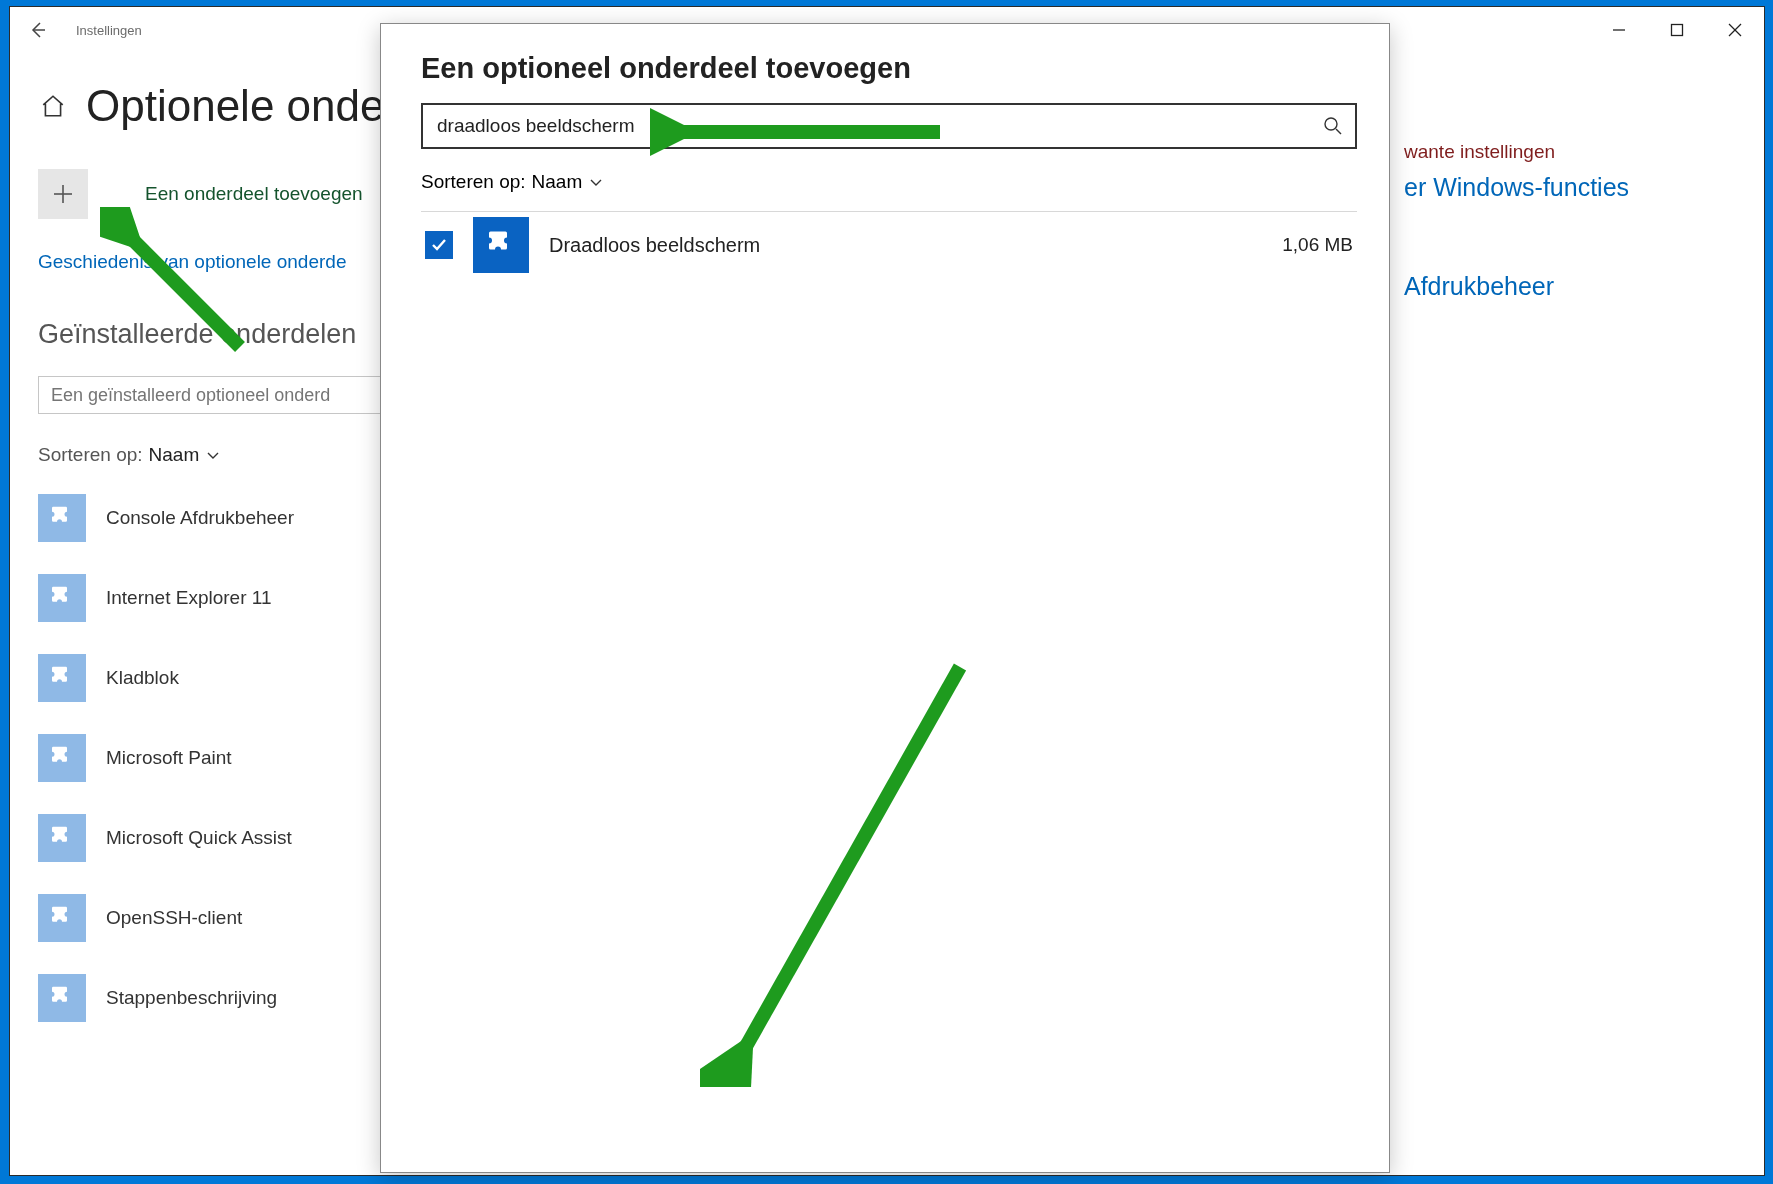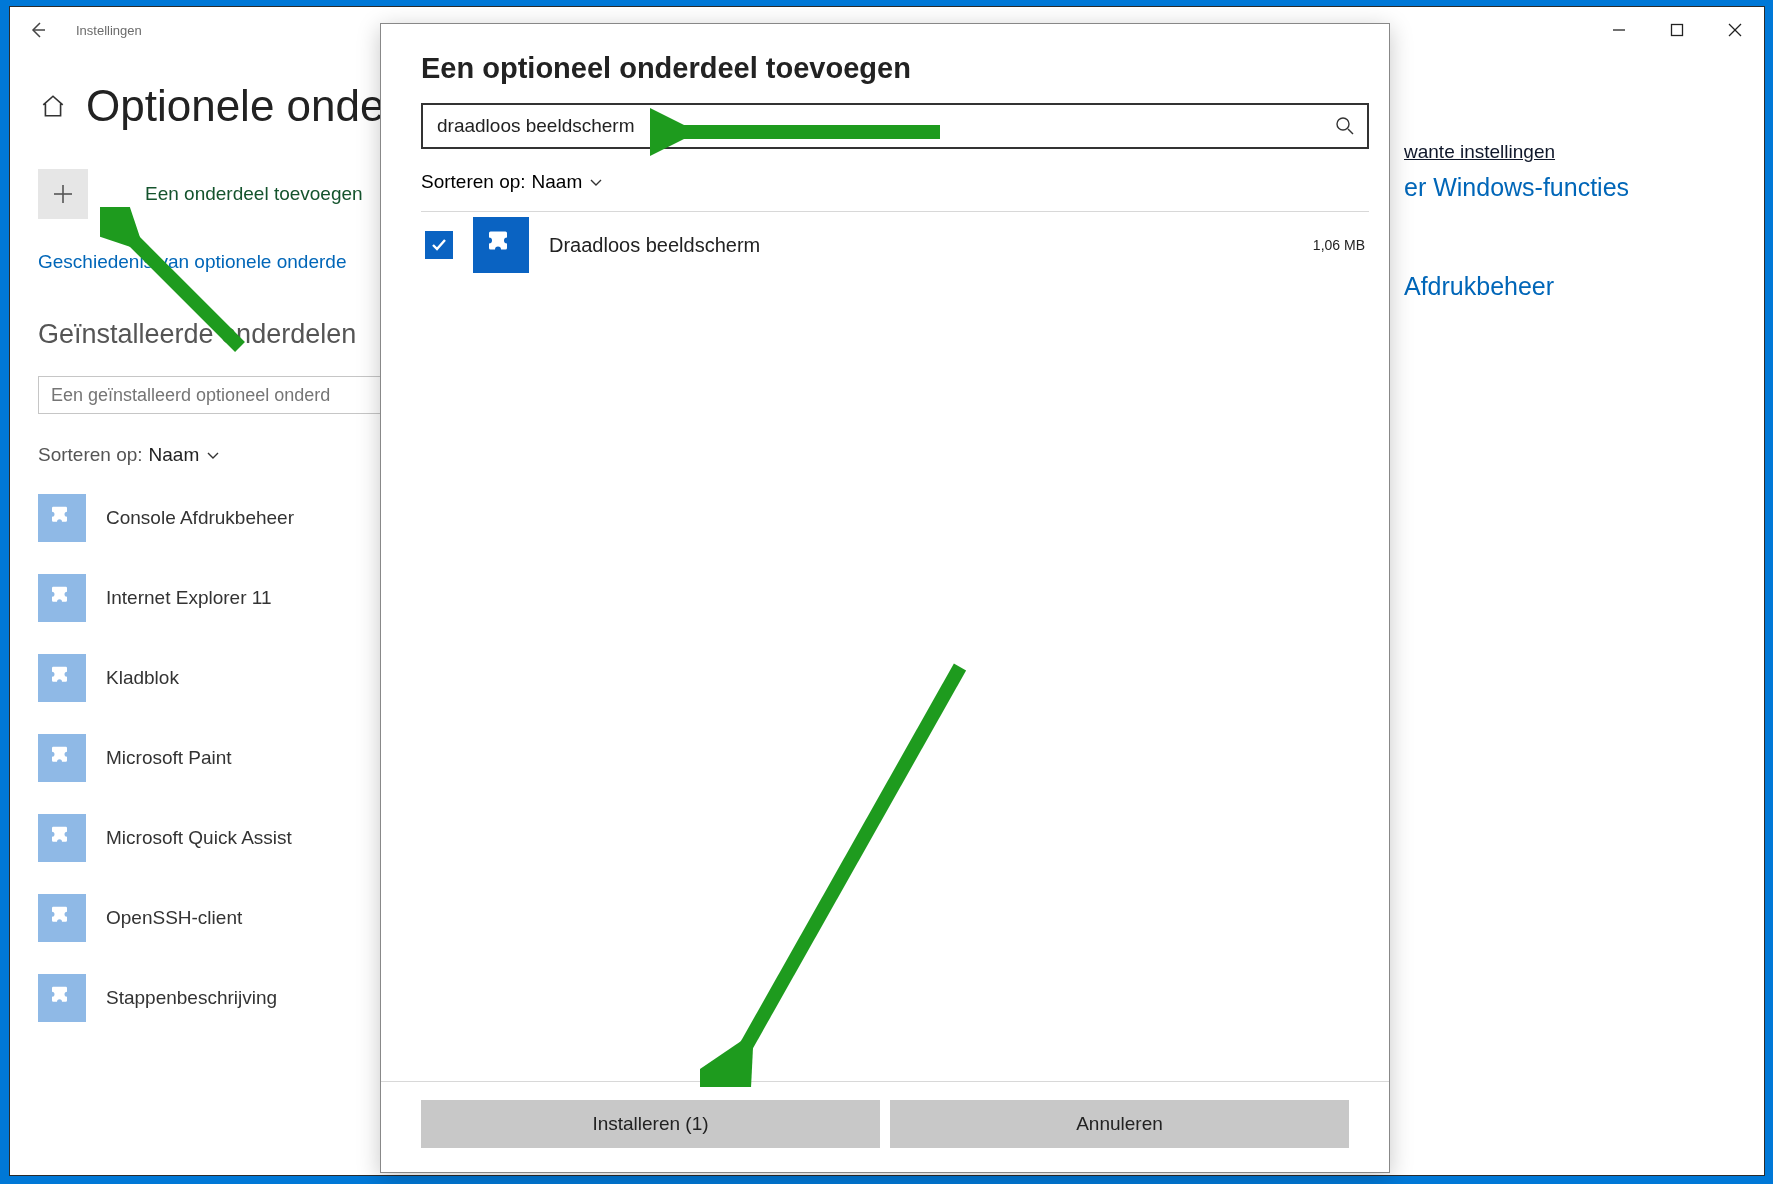--- a/index.html
+++ b/index.html
@@ -42,51 +42,51 @@
   .sort-row { margin-top: 30px; display: flex; align-items: center; gap: 6px; font-size: 19px; color: #333; cursor: pointer; }
   .sort-label { color: #555; }
   .sort-value { color: #222; }
   .chev { display: inline-block; }
 
   .feature-list { margin-top: 12px; }
   .feature-row { display: flex; align-items: center; height: 80px; gap: 20px; font-size: 19px; color: #333; cursor: pointer; }
   .feature-icon { width: 48px; height: 48px; background: #8fb9e6; display: flex; align-items: center; justify-content: center; }
   .feature-size { position: absolute; left: 600px; }
 
-  .right-heading { font-size: 19px; color: #0f172a; margin-bottom: 10px; text-decoration: underline; }
+  .right-heading { font-size: 19px; color: #7f1d1d; margin-bottom: 10px; }
   .right-link { color: #0066b8; font-size: 25px; cursor: pointer; margin-bottom: 36px; display: block; }
 
   
   .backdrop { position: absolute; inset: 0; background: transparent; }
   .dialog {
     position: absolute; left: 370px; top: 16px; width: 1010px; height: 1150px;
     background: #fff; border: 1px solid #888; box-shadow: 0 5px 22px rgba(0,0,0,0.22);
     display: flex; flex-direction: column;
   }
-  .dialog-inner { padding: 28px 20px 0 40px; flex: 1; overflow: hidden; }
+  .dialog-inner { padding: 28px 32px 0 40px; flex: 1; overflow: hidden; }
   .dialog-title { font-size: 29px; font-weight: 600; color: #222; margin-bottom: 18px; }
   .dialog-search {
     width: 100%; height: 46px; border: 2px solid #333; padding: 0 44px 0 14px;
     font-size: 19px; color: #222; position: relative;
   }
   .dialog-search-wrap { position: relative; }
   .dialog-search-icon { position: absolute; right: 14px; top: 50%; transform: translateY(-50%); }
 
   .dialog-sort { margin-top: 22px; font-size: 19px; display: flex; align-items: center; gap: 6px; cursor: pointer; }
 
   .dialog-divider { border-top: 1px solid #d8d8d8; margin-top: 18px; }
 
   .result-row { display: flex; align-items: center; height: 66px; gap: 20px; padding: 0 4px; }
   .checkbox {
     width: 28px; height: 28px; background: #0a63c2; display: flex; align-items: center; justify-content: center;
     cursor: pointer;
   }
   .result-icon { width: 56px; height: 56px; background: #0a63c2; display: flex; align-items: center; justify-content: center; }
   .result-name { font-size: 20px; color: #222; }
-  .result-size { margin-left: auto; font-size: 14px; color: #222; }
+  .result-size { margin-left: auto; font-size: 19px; color: #222; }
 
   .dialog-buttons {
     border-top: 1px solid #d8d8d8; padding: 18px 40px 24px 40px;
     display: flex; gap: 10px;
   }
   .dlg-btn {
     flex: 1; height: 48px; background: #c8c8c8; border: none; font-size: 19px; color: #222; cursor: pointer;
   }
 
   
@@ -272,24 +272,20 @@
             <svg width="36" height="36" viewBox="0 0 24 24">
               <path d="M9 3 h6 a1 1 0 0 1 1 1 v3 a2 2 0 1 0 0 4 v3 a1 1 0 0 1 -1 1 h-3 a2 2 0 1 0 -4 0 h-3 a1 1 0 0 1 -1 -1 v-3 a2 2 0 1 0 0 -4 v-3 a1 1 0 0 1 1 -1 z" fill="#fff"></path>
             </svg>
           </div>
           <span class="result-name">Draadloos beeldscherm</span>
           <span class="result-size">1,06 MB</span>
         </div>
 
       </div>
 
-      <div class="dialog-buttons">
-        <button class="dlg-btn">Installeren (1)</button>
-        <button class="dlg-btn">Annuleren</button>
-      </div>
     </div>
   </div>
 
   <svg class="arrow" style="left:640px; top:100px;" width="300" height="50">
     <defs>
         <marker id="ah1" markerWidth="12" markerHeight="12" refX="2" refY="6" orient="auto">
           <path d="M12 0 L0 6 L12 12 z" fill="#1e9b1e"></path>
         </marker>
       </defs>
     <line x1="290" y1="25" x2="20" y2="25" stroke="#1e9b1e" stroke-width="14" marker-end="url(#ah1)"></line>

